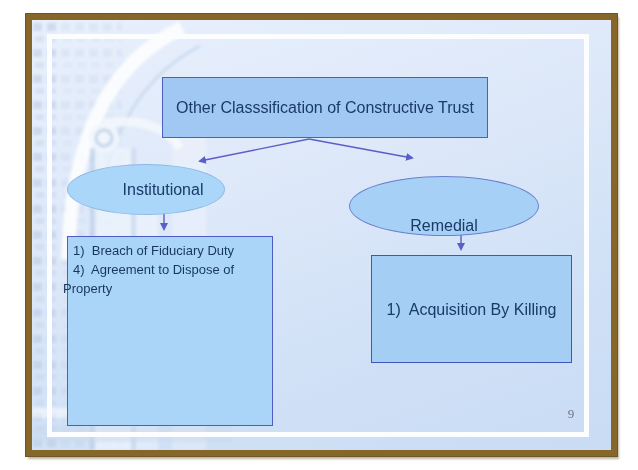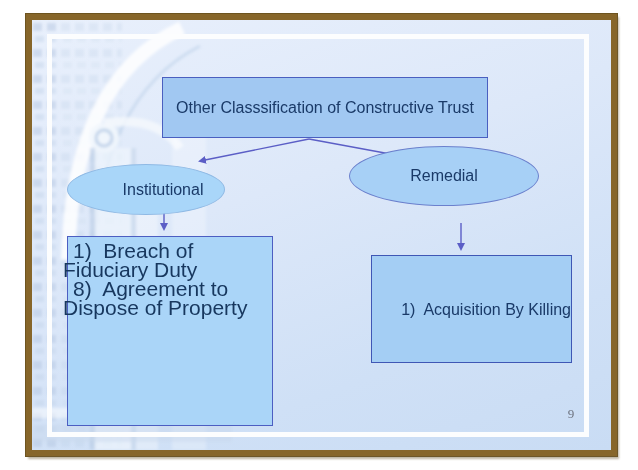--- a/index.html
+++ b/index.html
@@ -34,36 +34,36 @@
     border-radius:50%;
     display:flex; align-items:center; justify-content:center;
     font-size:16px;
   }
   .ellipse-institutional {
     left:35px; top:144px; width:158px; height:51px;
     background:#a9d6f9; border:1px solid #8fb9e4;
   }
   .ellipse-institutional .lbl { transform:translateX(17px); }
   .ellipse-remedial {
-    left:317px; top:126px; width:190px; height:60px;
-    background:#a7d0f6; border:1px solid #6b80cd;
+    left:317px; top:156px; width:190px; height:60px;
+    background:#a7d0f6; border:1px solid #6b80cd;align-items:flex-end;
   }
   .left-box {
     left:35px; top:216px; width:206px; height:190px;
     background:#aad5f8; border:1px solid #4c5ec2;
-    font-size:21px; line-height:19px; color:#17375e;
+    font-size:13px; line-height:19px; color:#17375e;
   }
   .left-box .list {
     position:relative; left:-5px; top:4px; width:201px;
   }
   .left-box .li { white-space:pre-wrap; text-indent:10px; }
   .right-box {
     left:339px; top:235px; width:201px; height:108px;
     background:#a4cef4; border:1.5px solid #3f57b5;
-    display:flex; flex-direction:column; align-items:flex-end; justify-content:center;
+    display:flex; flex-direction:column; align-items:center; justify-content:center;
     font-size:16px; line-height:21px;
   }
   .right-box .rline { white-space:pre; }
   .pagenum {
     position:absolute; left:528px; top:386px; width:22px; z-index:3;
     text-align:center; font-family:"Liberation Serif", serif;
     font-size:13px; color:#6e7480;
   }
 </style>
 </head>
@@ -122,21 +122,21 @@
   <div class="node ellipse ellipse-institutional">
     <span class="lbl">Institutional</span>
   </div>
   <div class="node ellipse ellipse-remedial">
     <span class="lbl">Remedial</span>
   </div>
 
   <div class="node left-box">
     <div class="list">
       <div class="li">1)  Breach of Fiduciary Duty</div>
-      <div class="li">8)  Agreement to Dispose of Property</div>
+      <div class="li">4)  Agreement to Dispose of Property</div>
     </div>
   </div>
 
   <div class="node right-box">
     <div class="rline">1)  Acquisition By Killing</div>
   </div>
 
   <div class="pagenum">9</div>
 </div>
 

